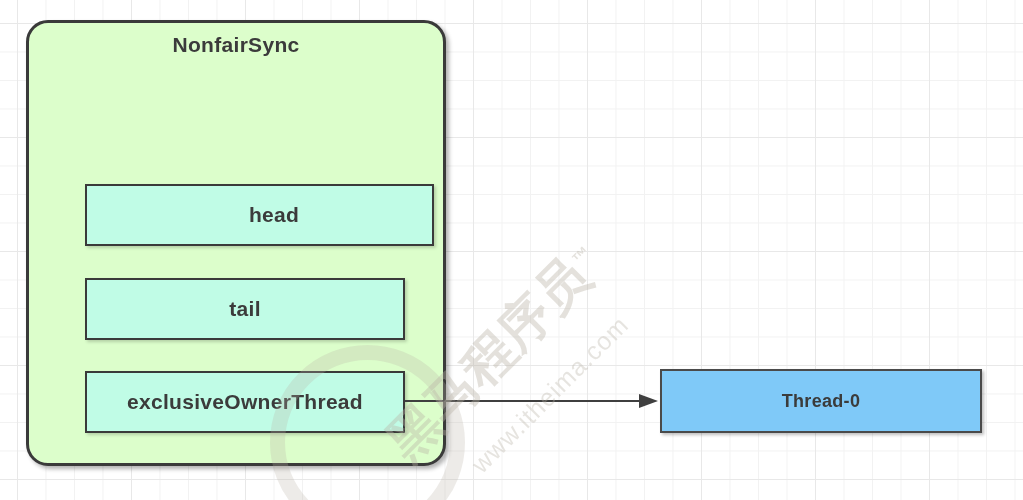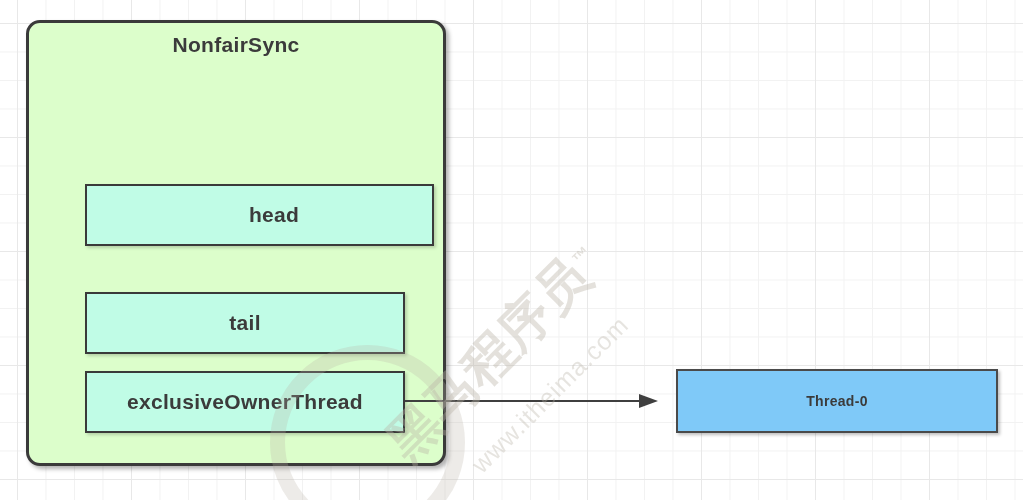--- a/index.html
+++ b/index.html
@@ -22,21 +22,21 @@
     background-position: 17px 0, 0 23px, 17px 0, 0 23px;
   }
 
   
   .sync-box {
     position: absolute;
     left: 26px; top: 20px;
     width: 414px; height: 440px;
     background: var(--outer-fill, #dcfecb);
     border: 3px solid var(--border-dark, #3a3a3a);
-    border-radius: 14px;
+    border-radius: 22px;
     box-shadow: 3px 3px 4px rgba(0,0,0,0.30);
   }
   .sync-title {
     position: absolute;
     left: 0; top: 10px; width: 100%;
     text-align: center;
     font-size: 21px;
     font-weight: bold;
     color: var(--text, #3b3b3b);
     letter-spacing: 0.3px;
@@ -52,21 +52,21 @@
     align-items: center;
     justify-content: center;
     font-size: 21px;
     color: var(--text, #3b3b3b);
     letter-spacing: 0.3px;
   }
   .field .lbl-strong { font-weight: bold; white-space: pre; }
   .field .lbl-rest   { font-weight: normal; white-space: pre; }
   .field-state { top: 64px; }
   .field-head  { top: 161px; padding-left: 29px; }
-  .field-tail  { top: 269px; }
+  .field-tail  { top: 255px; }
   .field-eot   { top: 348px; }
 
   
   .arrow-line {
     position: absolute;
     left: 405px; top: 400px;
     width: 237px; height: 2px;
     background: var(--arrow, #3f3f3f);
   }
   .arrow-head {
@@ -82,25 +82,24 @@
   .thread-box {
     position: absolute;
     left: 660px; top: 369px;
     width: 318px; height: 60px;
     background: var(--thread-fill, #7fc9f8);
     border: 2px solid #4a4a4a;
     box-shadow: 2px 2px 3px rgba(0,0,0,0.25);
     display: flex;
     align-items: center;
     justify-content: center;
-    font-size: 14px;
+    font-size: 18px;
     font-weight: bold;
     color: var(--text, #3b3b3b);
     letter-spacing: 0.3px;
-    margin-left: 16px;
   }
 
   
   .watermark { position: absolute; inset: 0; pointer-events: none; z-index: 50; }
   .wm-circle {
     position: absolute;
     left: 270px; top: 345px;
     width: 165px; height: 165px;
     border: 15px solid var(--watermark, #b9b3a6);
     border-radius: 50%;

